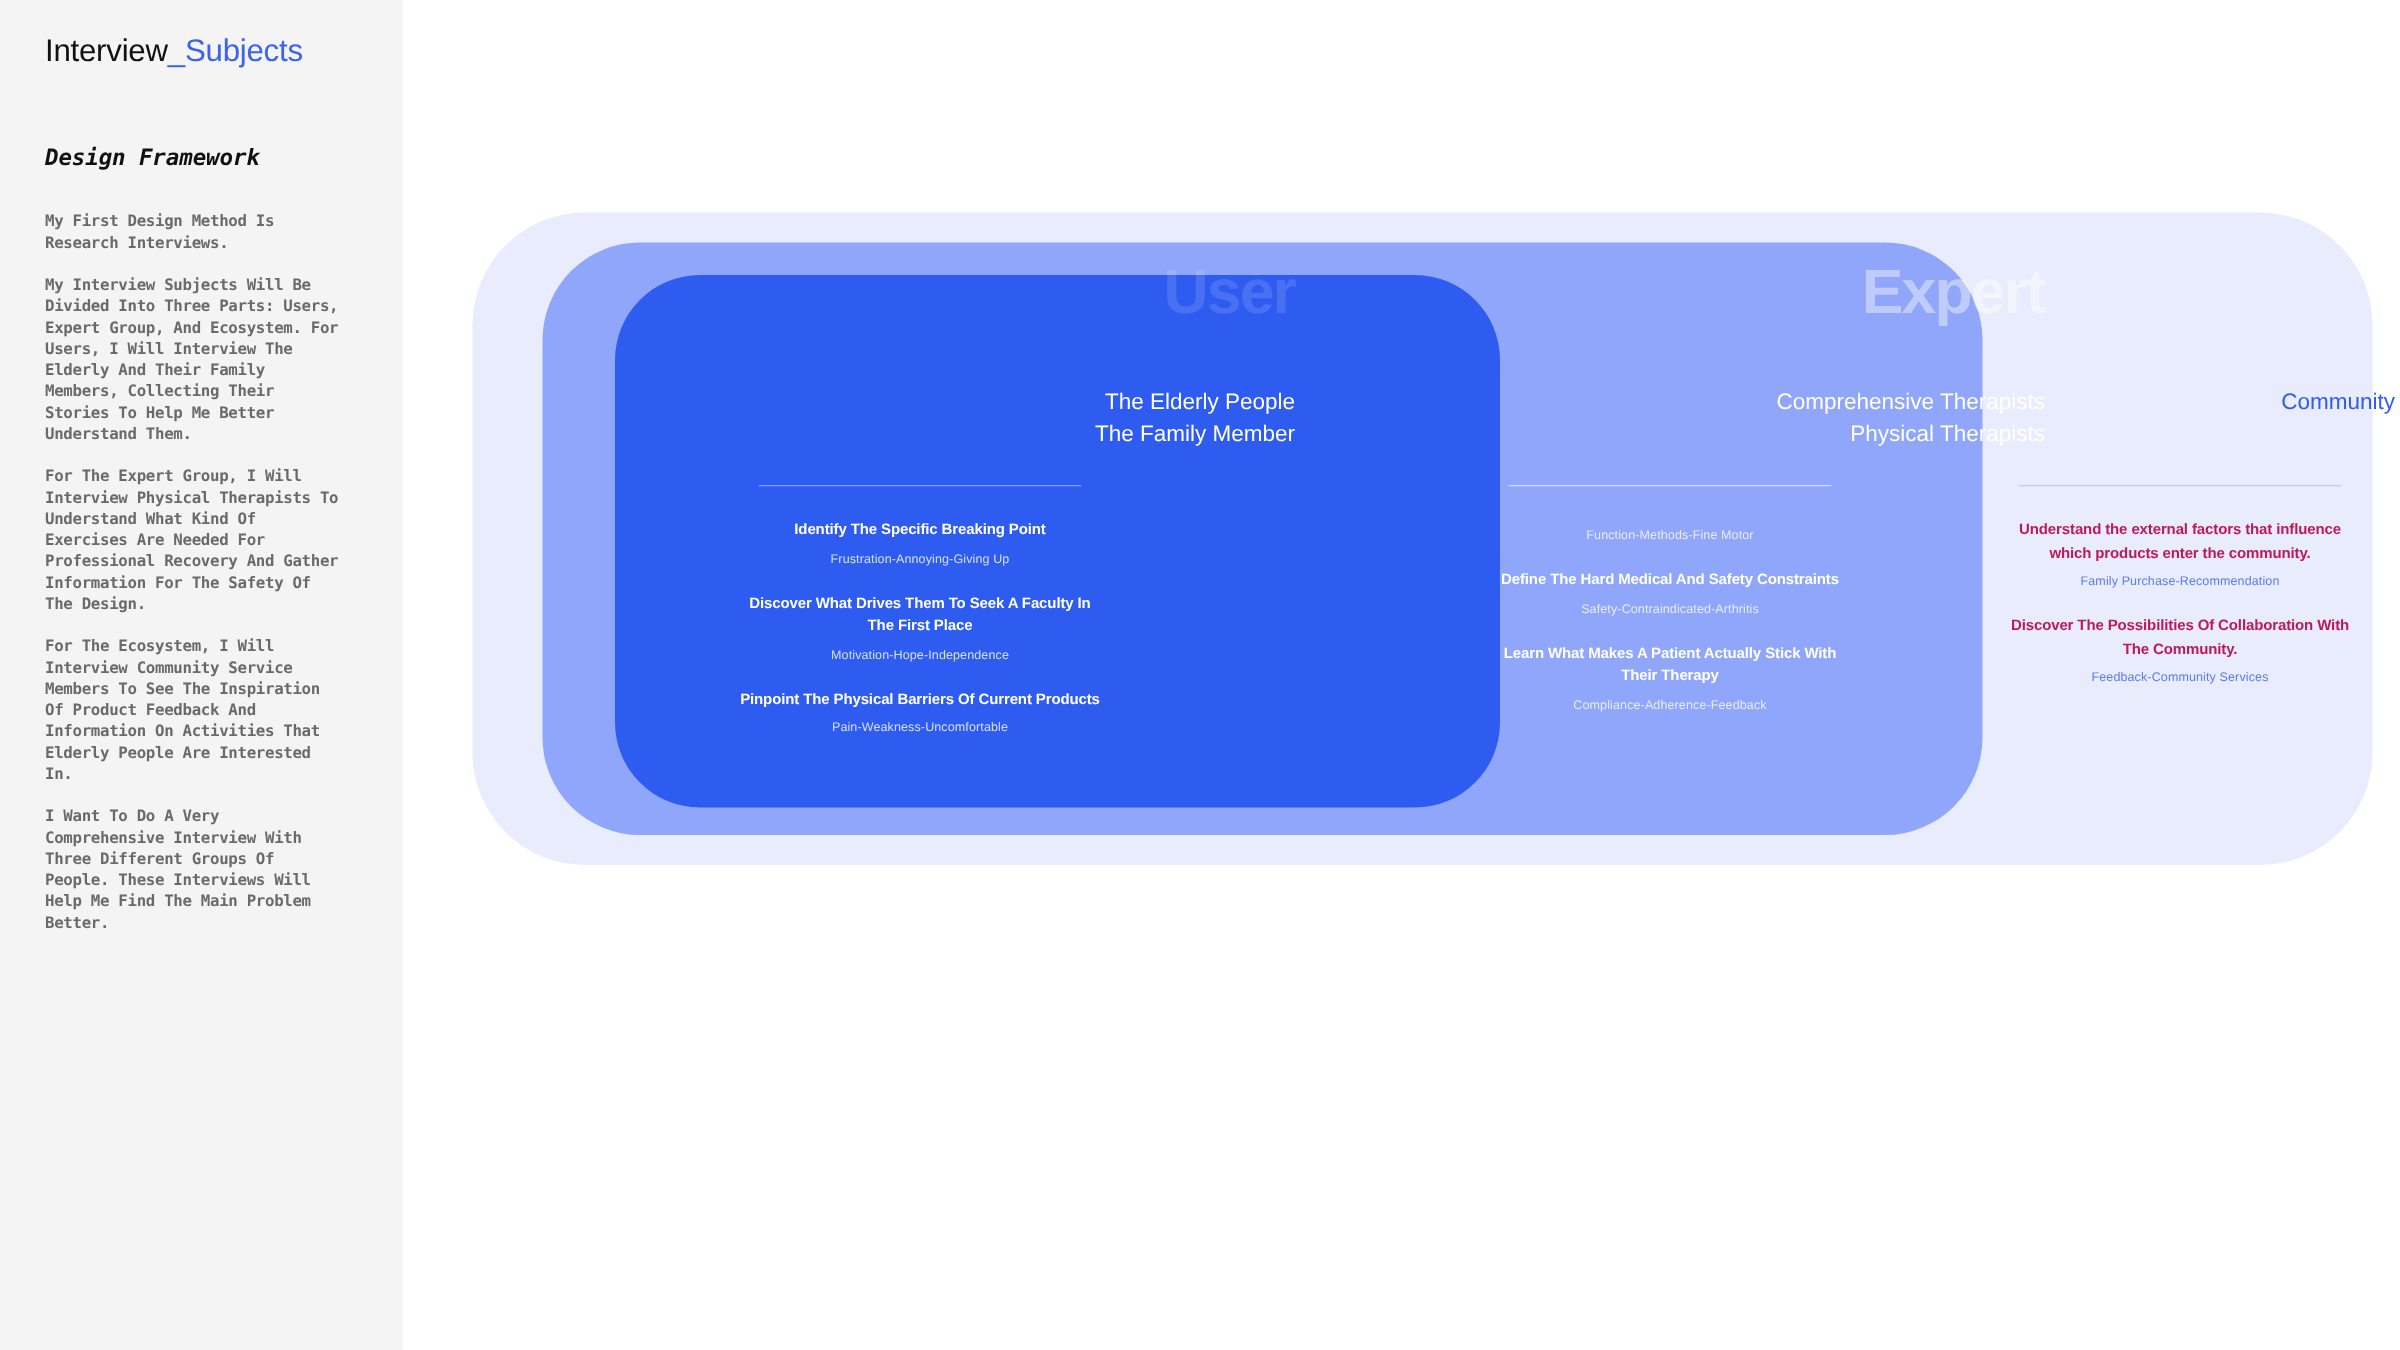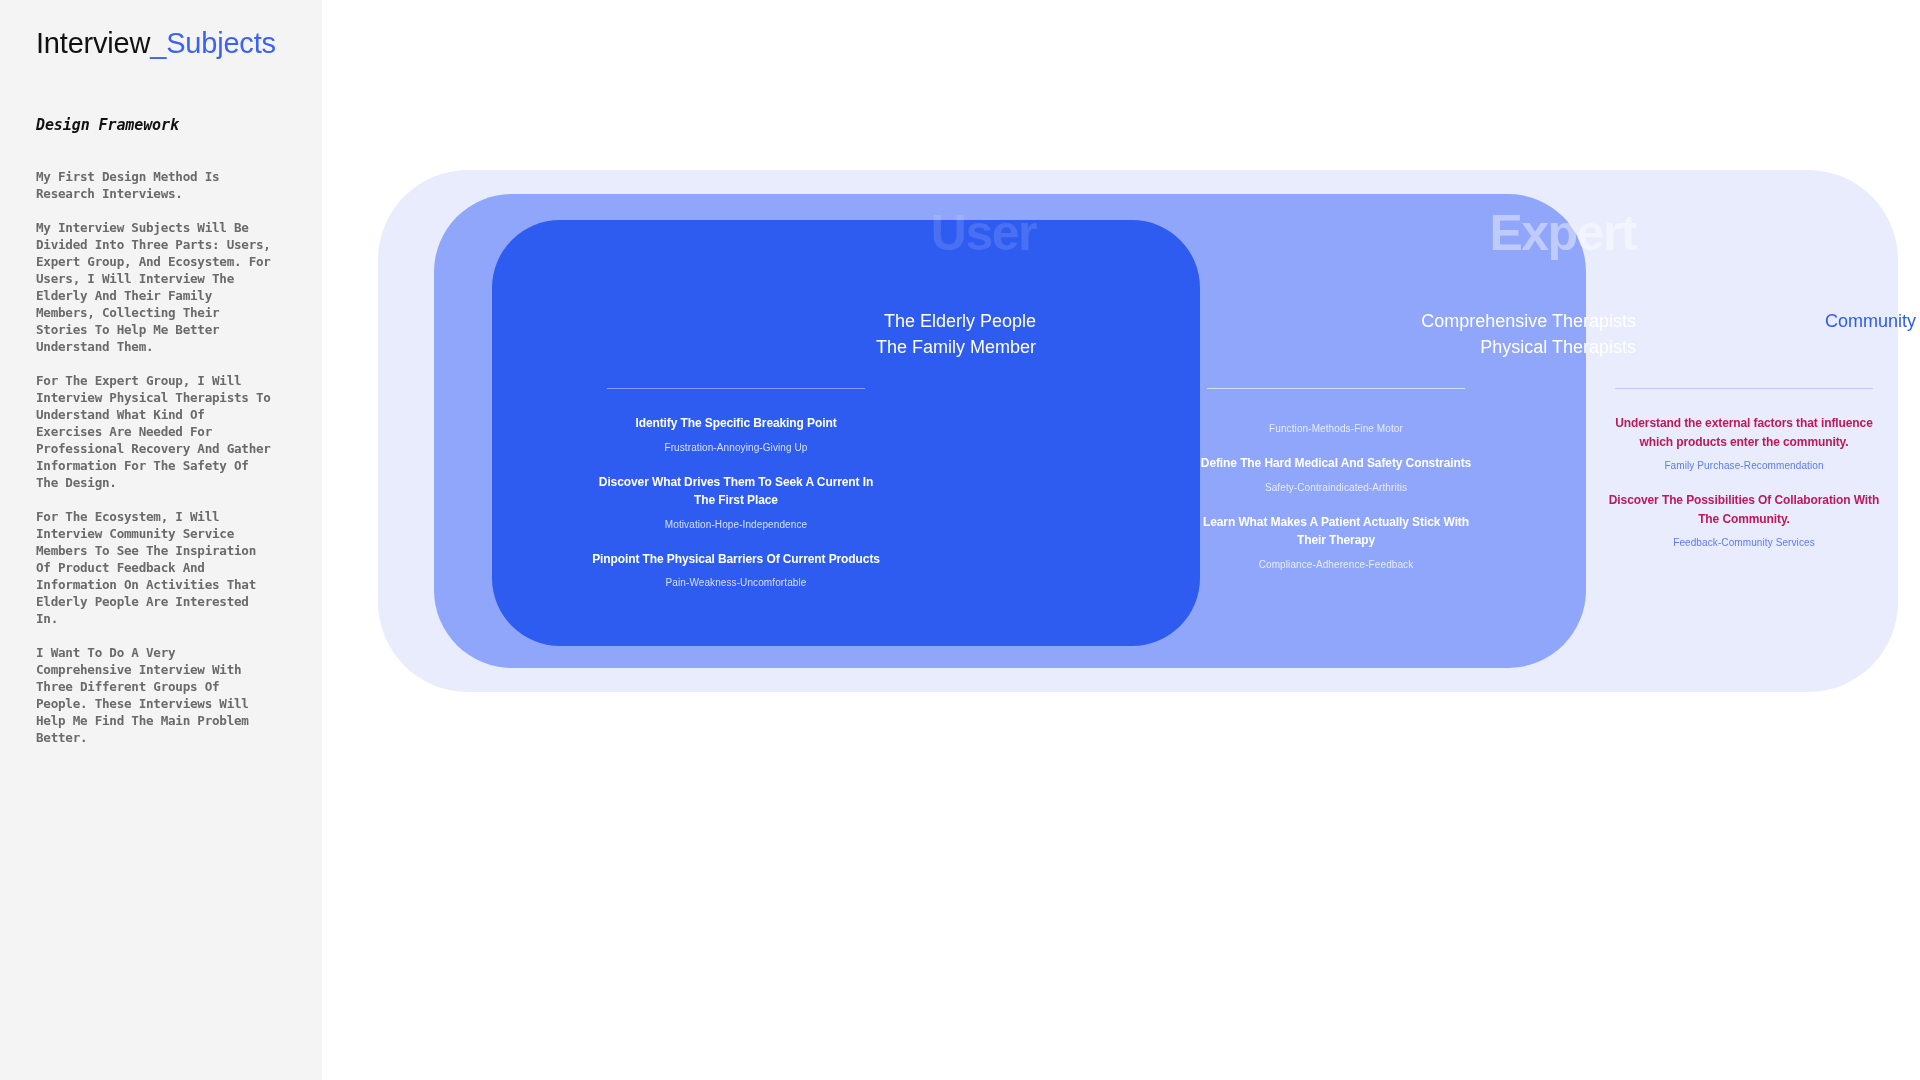--- a/index.html
+++ b/index.html
@@ -13,30 +13,30 @@
 
   
   .sidebar {
     width: 322px; height: 1080px;
     background: #F4F4F4;
     flex: 0 0 322px;
     position: relative;
   }
   .brand {
     position: absolute; left: 36px; top: 26px;
-    font-size: 29px; font-weight: 400; letter-spacing: -0.2px;
+    font-size: 25px; font-weight: 400; letter-spacing: -0.2px;
     line-height: 1.2; white-space: nowrap;
   }
   .brand .b-black { color: #111111; }
   .brand .b-blue  { color: #3B62F2; }
 
   .section-title {
     position: absolute; left: 36px; top: 116px;
     font-family: "DejaVu Sans Mono", "Liberation Mono", monospace;
-    font-size: 15px; font-weight: 700; font-style: italic;
+    font-size: 18px; font-weight: 700; font-style: italic;
     color: #111111; letter-spacing: -0.1px;
   }
   .body-copy {
     position: absolute; left: 36px; top: 168px;
     width: 262px;
     font-family: "DejaVu Sans Mono", "Liberation Mono", monospace;
     font-size: 12.6px; line-height: 17px;
     color: #6A6A6A; letter-spacing: -0.25px; font-weight: bold;
   }
   .body-copy p { margin-bottom: 17px; white-space: pre-wrap; }
@@ -197,21 +197,21 @@
         <div>The Elderly People</div>
         <div>The Family Member</div>
       </div>
       <div class="divider div-user"></div>
       <div class="goals t-white">
         <div class="goal">
           <div class="goal-title">Identify The Specific Breaking Point</div>
           <div class="goal-tags">Frustration-Annoying-Giving Up</div>
         </div>
         <div class="goal">
-          <div class="goal-title">Discover What Drives Them To Seek A Current In The First Place</div>
+          <div class="goal-title">Discover What Drives Them To Seek A Faculty In The First Place</div>
           <div class="goal-tags">Motivation-Hope-Independence</div>
         </div>
         <div class="goal">
           <div class="goal-title">Pinpoint The Physical Barriers Of Current Products</div>
           <div class="goal-tags">Pain-Weakness-Uncomfortable</div>
         </div>
       </div>
     </div>
 
     <div class="col col-expert" style="top:170px;">

